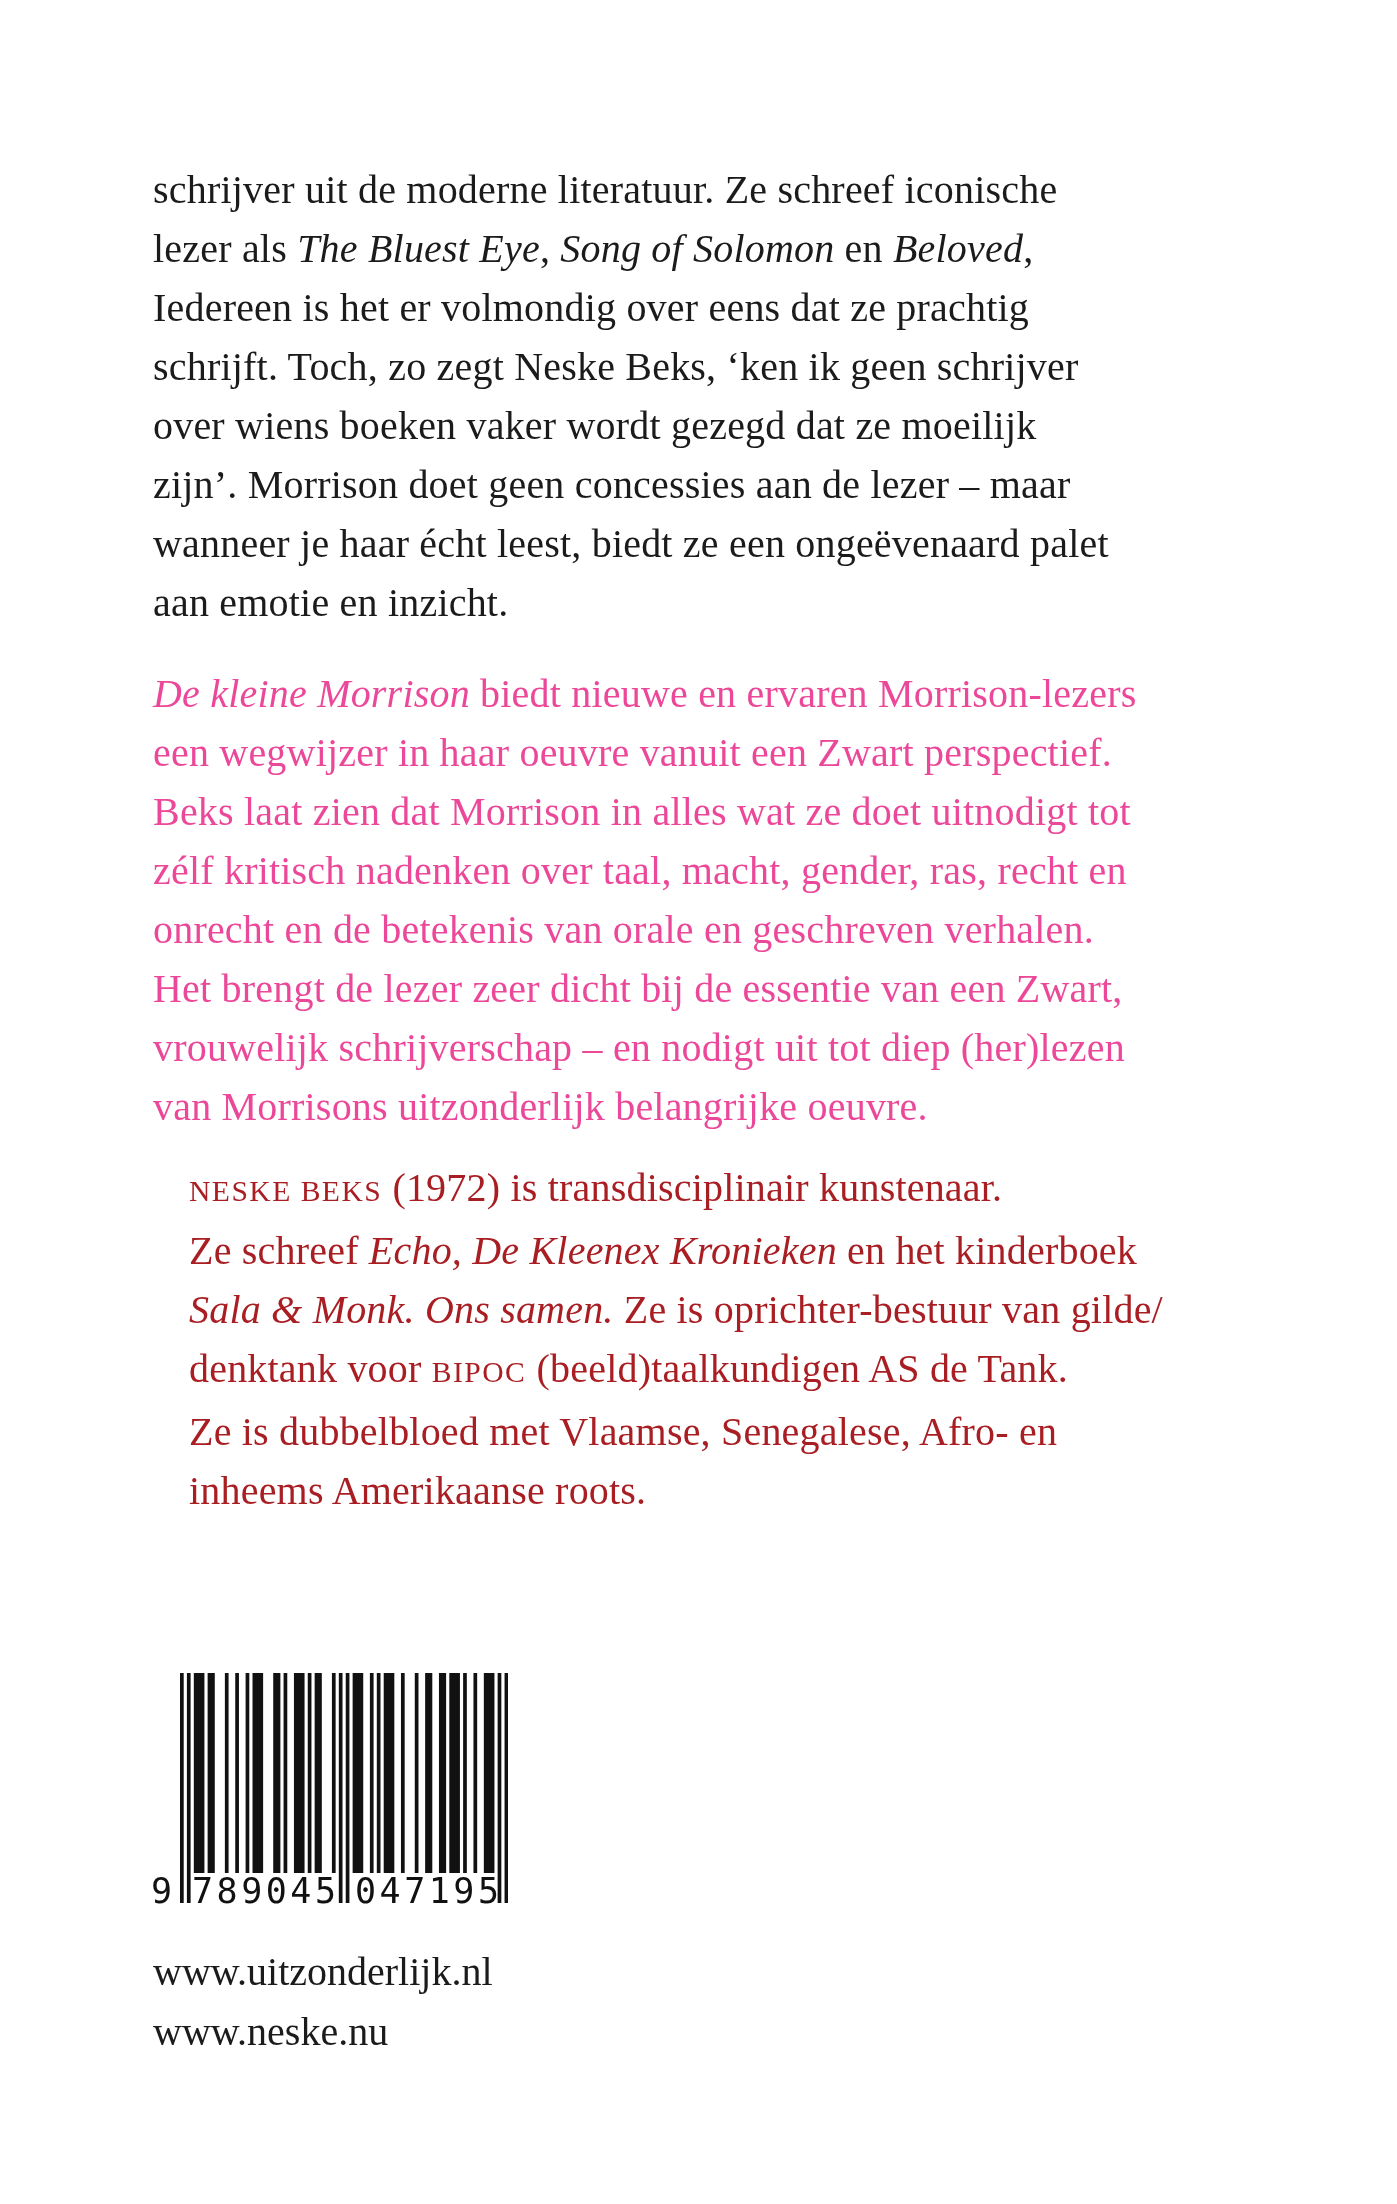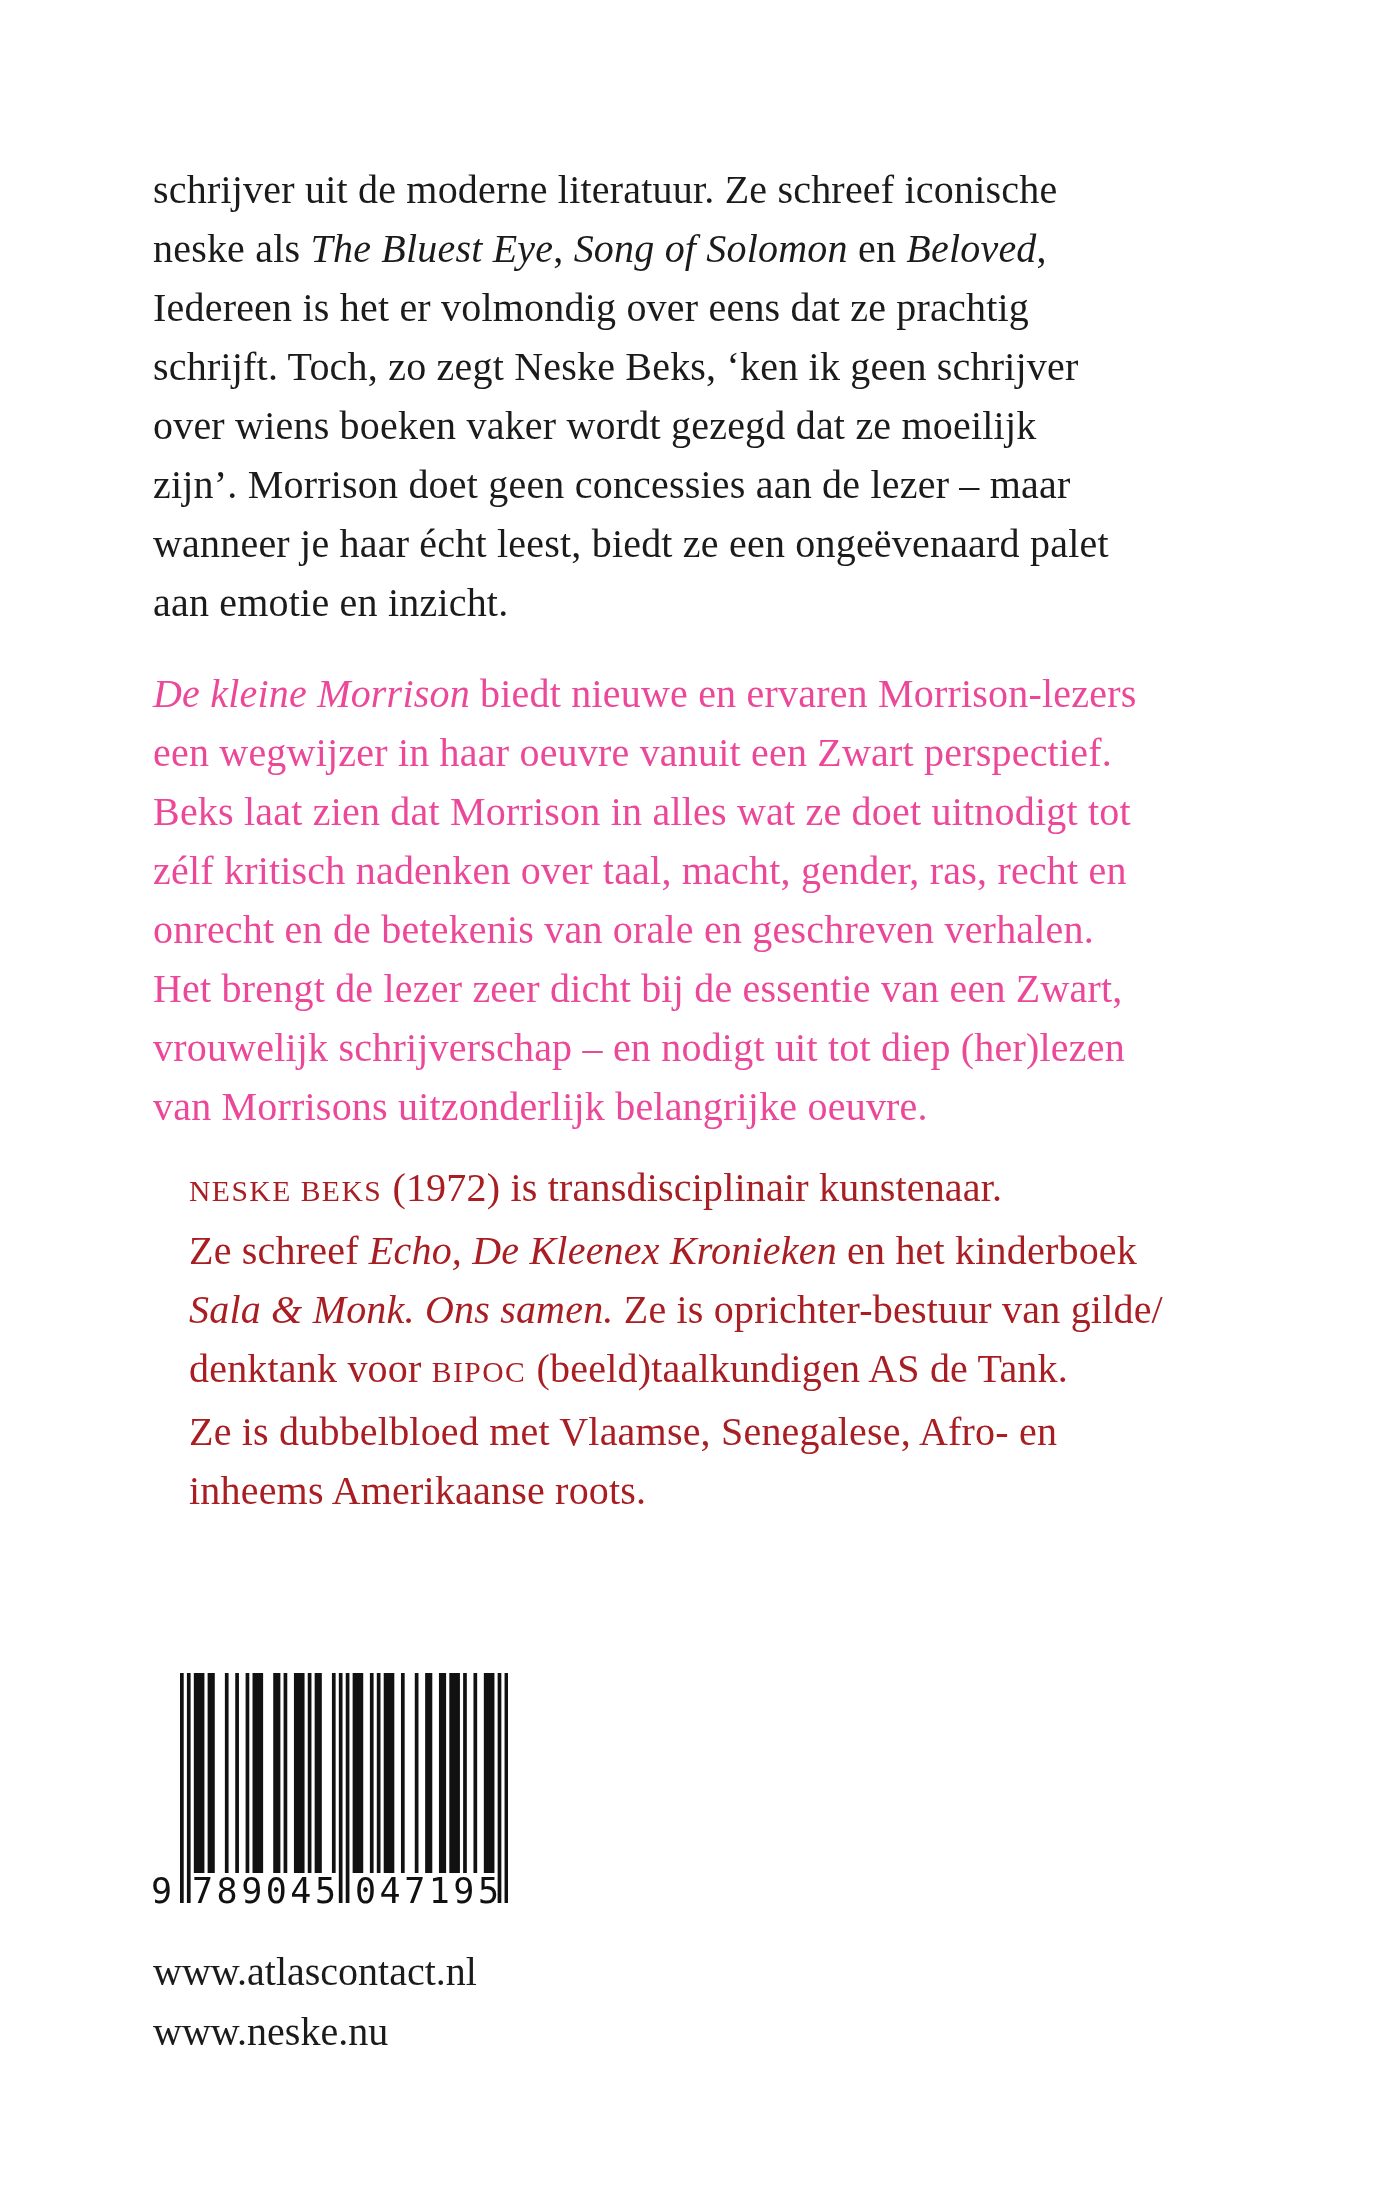--- a/index.html
+++ b/index.html
@@ -63,21 +63,21 @@
   }
 </style>
 </head>
 <body>
 
 <div class="cover">
 
   <div class="textblock">
     <div class="para" style="color: rgb(27, 27, 27);">
         <div class="line"><span class="seg-r">schrijver uit de moderne literatuur. Ze schreef iconische</span></div>
-        <div class="line"><span class="seg-r">neske als </span><span class="seg-i">The Bluest Eye</span><span class="seg-r">, </span><span class="seg-i">Song of Solomon</span><span class="seg-r"> en </span><span class="seg-i">Beloved</span><span class="seg-r">,</span></div>
+        <div class="line"><span class="seg-r">lezer als </span><span class="seg-i">The Bluest Eye</span><span class="seg-r">, </span><span class="seg-i">Song of Solomon</span><span class="seg-r"> en </span><span class="seg-i">Beloved</span><span class="seg-r">,</span></div>
         <div class="line"><span class="seg-r">Iedereen is het er volmondig over eens dat ze prachtig</span></div>
         <div class="line"><span class="seg-r">schrijft. Toch, zo zegt Neske Beks, ‘ken ik geen schrijver</span></div>
         <div class="line"><span class="seg-r">over wiens boeken vaker wordt gezegd dat ze moeilijk</span></div>
         <div class="line"><span class="seg-r">zijn’. Morrison doet geen concessies aan de lezer – maar</span></div>
         <div class="line"><span class="seg-r">wanneer je haar écht leest, biedt ze een ongeëvenaard palet</span></div>
         <div class="line"><span class="seg-r">aan emotie en inzicht.</span></div>
       </div>
     <div class="para gap-before-med" style="color: #ec4899;">
         <div class="line"><span class="seg-i">De kleine Morrison</span><span class="seg-r"> biedt nieuwe en ervaren Morrison-lezers</span></div>
         <div class="line"><span class="seg-r">een wegwijzer in haar oeuvre vanuit een Zwart perspectief.</span></div>
@@ -144,17 +144,17 @@
         <span>0</span>
         <span>4</span>
         <span>7</span>
         <span>1</span>
         <span>9</span>
         <span>5</span>
       </span>
   </div>
 
   <div class="links">
-    <div class="line">www.atlascontact.nl</div>
+    <div class="line">www.uitzonderlijk.nl</div>
     <div class="line">www.neske.nu</div>
   </div>
 
 </div>
 
 </body></html>

